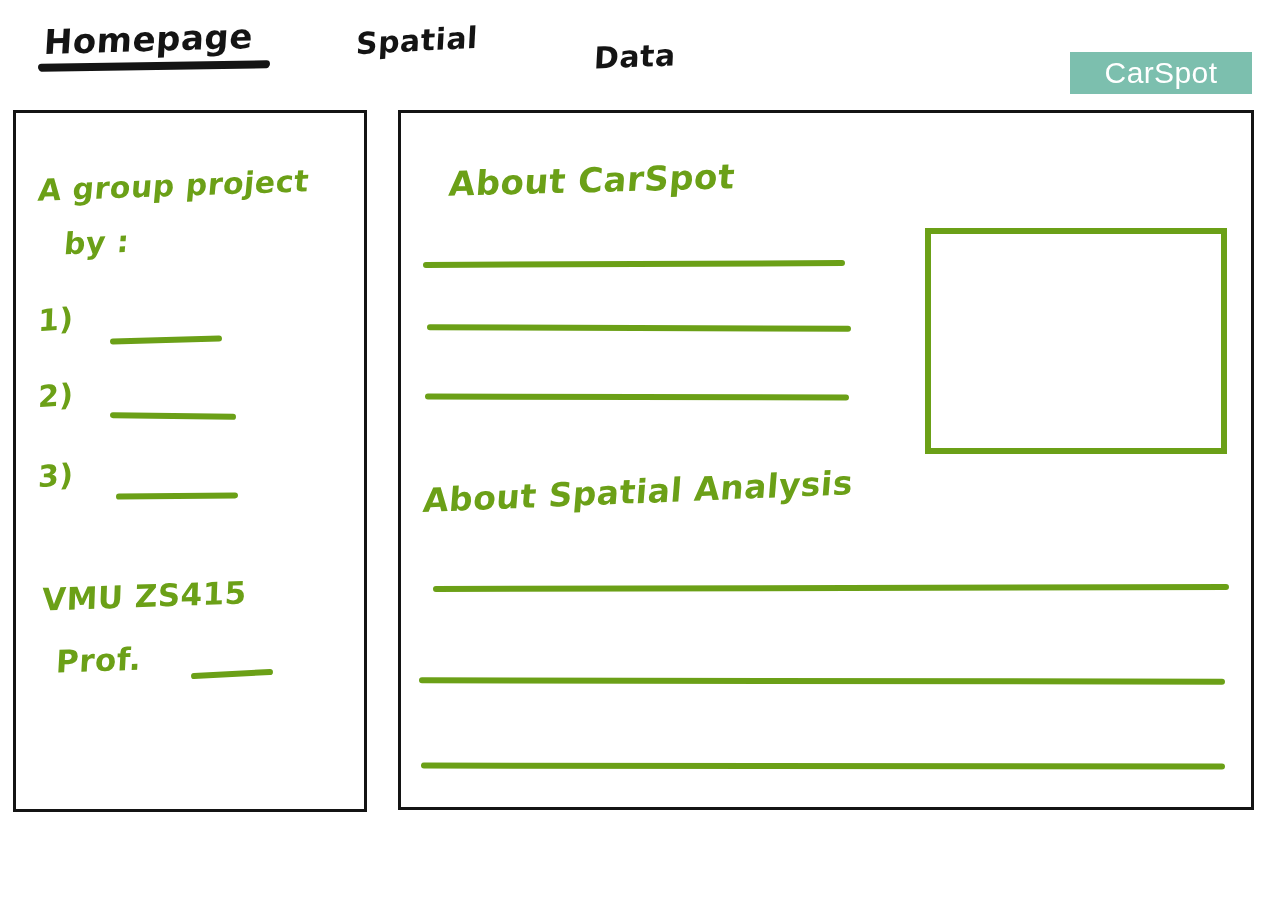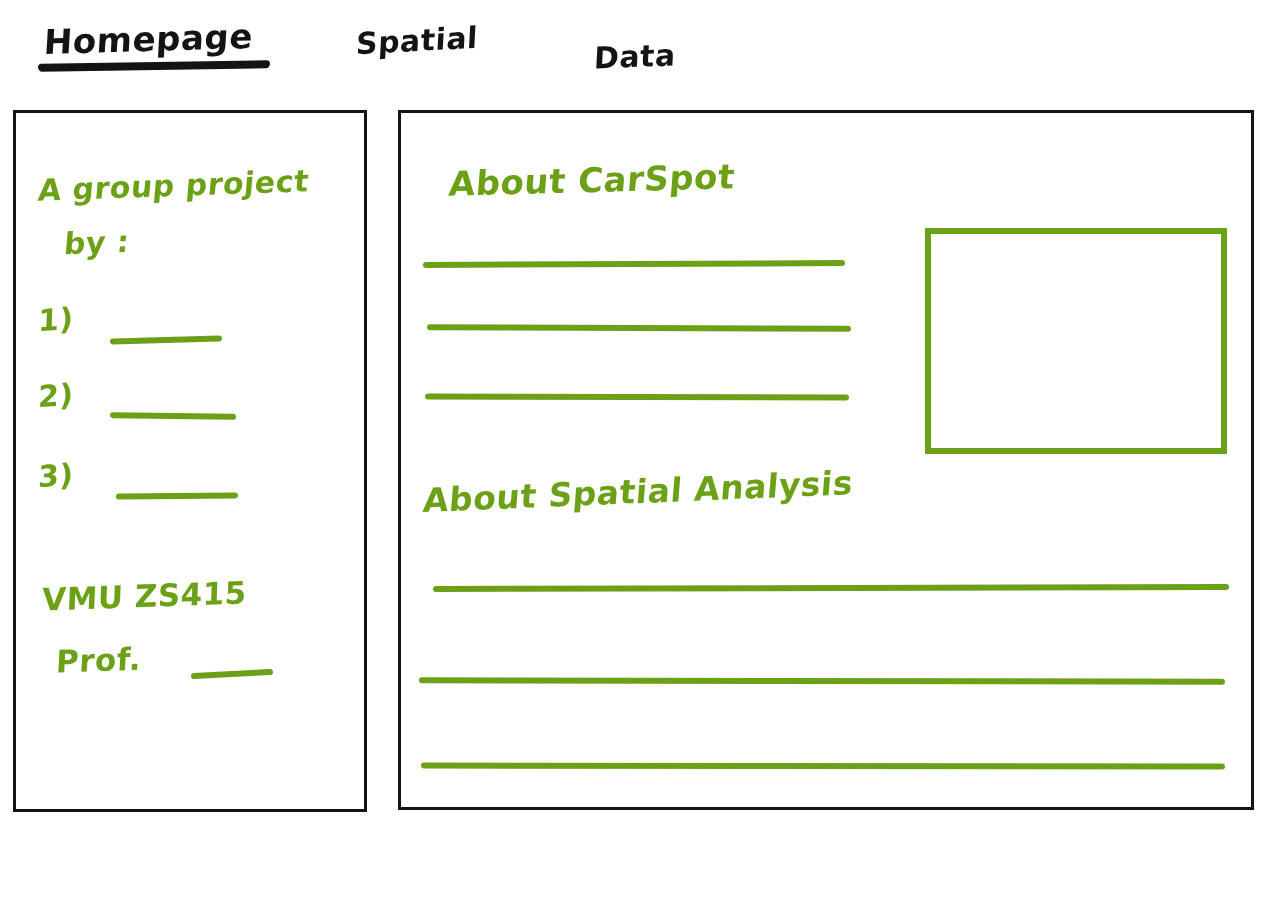--- a/index.html
+++ b/index.html
@@ -236,20 +236,23 @@
     <div class="nav-item" id="nav-spatial">
       <span class="hand hand-black nav-label">Spatial</span>
     </div>
 
     <div class="nav-item" id="nav-data">
       <span class="hand hand-black nav-label">Data</span>
     </div>
 
   </nav>
 
+  <div id="brand-badge">
+    <span class="brand-text">CarSpot</span>
+  </div>
 
   <section class="panel" id="left-panel">
 
     <span class="hand hand-green credits-line" id="credits-l1">A group project</span>
 
     <span class="hand hand-green credits-line" id="credits-l2">by :</span>
 
     <div class="credit-row" id="credit-row-1">
       <span class="hand hand-green credit-num">1)</span>
       <span class="credit-blank"></span>

